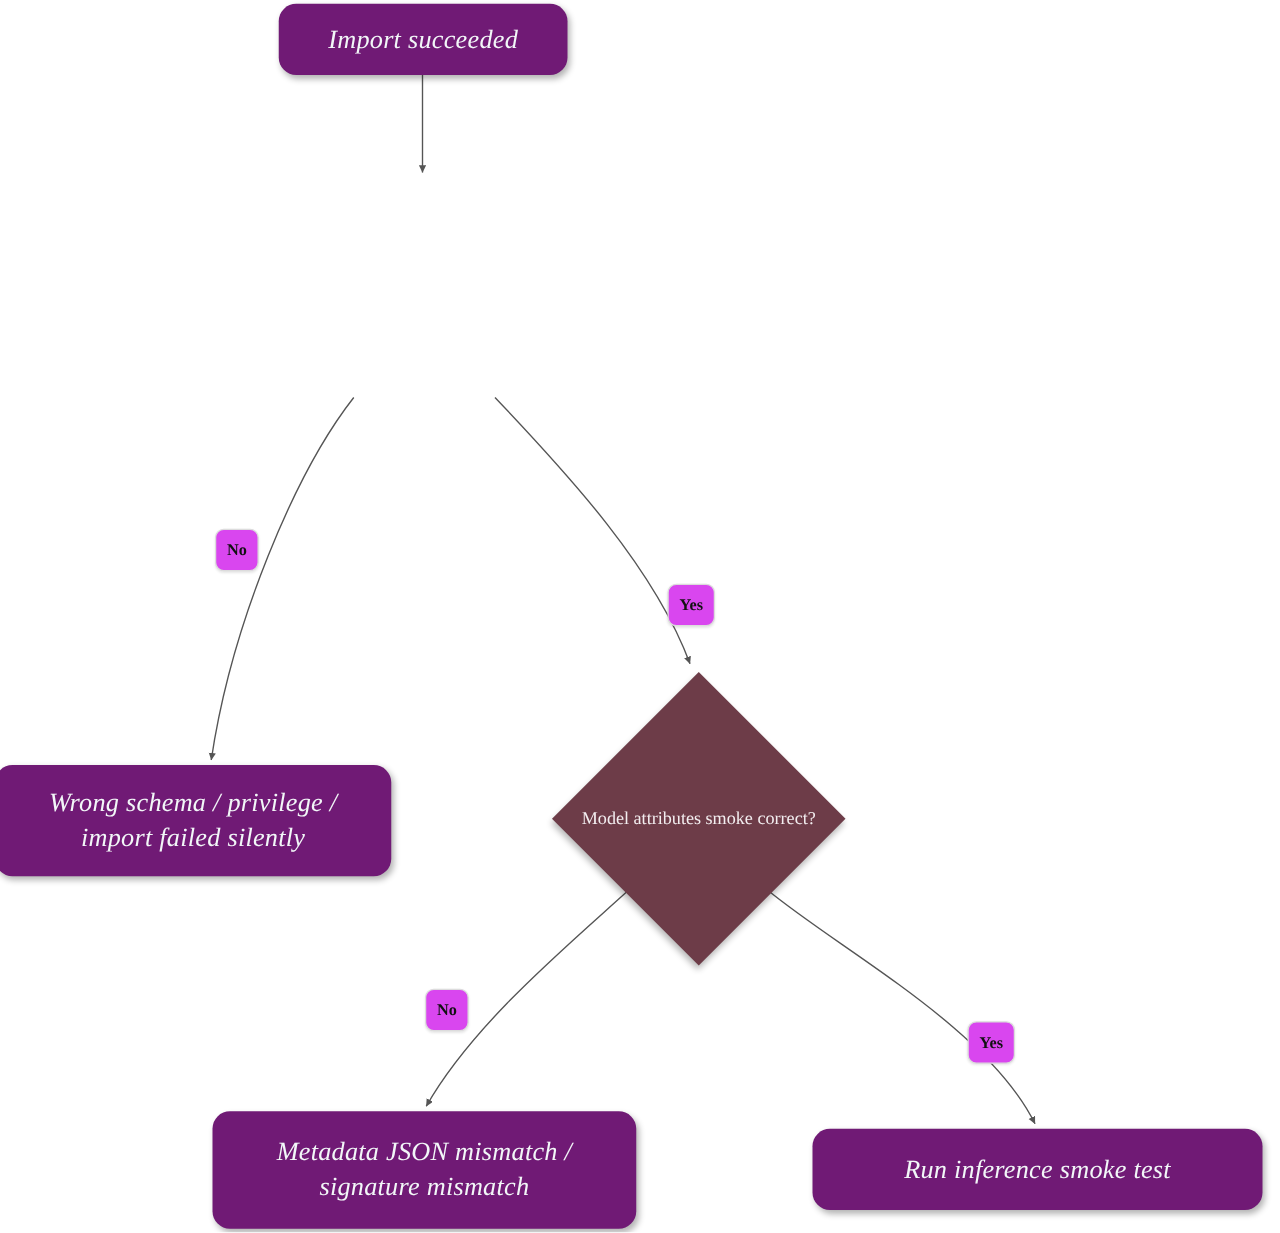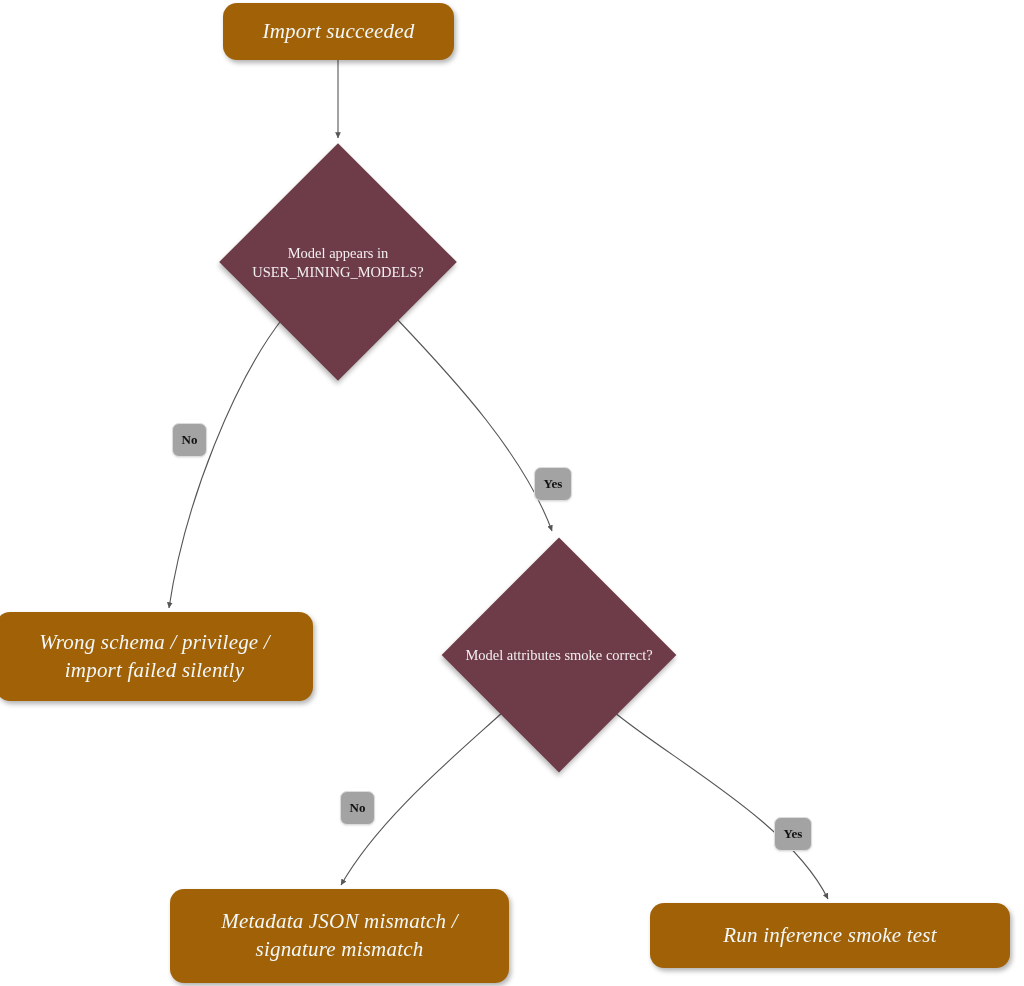--- a/index.html
+++ b/index.html
@@ -21,21 +21,21 @@
     top: 0;
     width: 1024px;
     height: 986px;
     pointer-events: none;
   }
 
   
   .node-box {
     position: absolute;
     box-sizing: border-box;
-    background: #a16207;
+    background: #701a75;
     border-radius: 14px;
     box-shadow: 2px 3px 5px rgba(0,0,0,0.30);
     display: flex;
     align-items: center;
     justify-content: center;
     text-align: center;
   }
   .node-box .label {
     color: #f2f7f8;
     font-style: italic;
@@ -68,21 +68,21 @@
     font-size: 14.5px;
     line-height: 1.3;
     text-align: center;
     white-space: pre-line;
   }
 
   
   .edge-label {
     position: absolute;
     box-sizing: border-box;
-    background: #a3a3a3;
+    background: #d946ef;
     border: 1px solid #dcdcdc;
     border-radius: 7px;
     color: #111111;
     font-size: 13px;
     font-weight: bold;
     display: flex;
     align-items: center;
     justify-content: center;
     box-shadow: 0 1px 2px rgba(0,0,0,0.10);
   }
@@ -112,25 +112,20 @@
     <path d="M503,712 C450,760 378,820 341,885" fill="none" stroke="#555555" stroke-width="1.1" marker-end="url(#arrowhead)"></path>
 
      smoke test --&gt;
     <path d="M614,712 C672,760 790,822 828,899" fill="none" stroke="#555555" stroke-width="1.1" marker-end="url(#arrowhead)"></path>
   </svg>
 
   <div class="node-box" style="left:223px; top:3px; width:231px; height:57px;">
     <span class="label">Import succeeded</span>
   </div>
 
-  <div class="node-diamond" style="left:254px; top:178px; width:168px; height:168px;">
-    <div class="shape"></div>
-    <span class="label" style="top:66px; left:-68px; width:304px;">Model appears in
-USER_MINING_MODELS?</span>
-  </div>
 
   <div class="node-box" style="left:-4px; top:612px; width:317px; height:89px;">
     <span class="label">Wrong schema / privilege /
 import failed silently</span>
   </div>
 
   <div class="node-diamond" style="left:476px; top:572px; width:166px; height:166px;">
     <div class="shape"></div>
     <span class="label" style="top:74px; left:-74px; width:314px;">Model attributes smoke correct?</span>
   </div>

